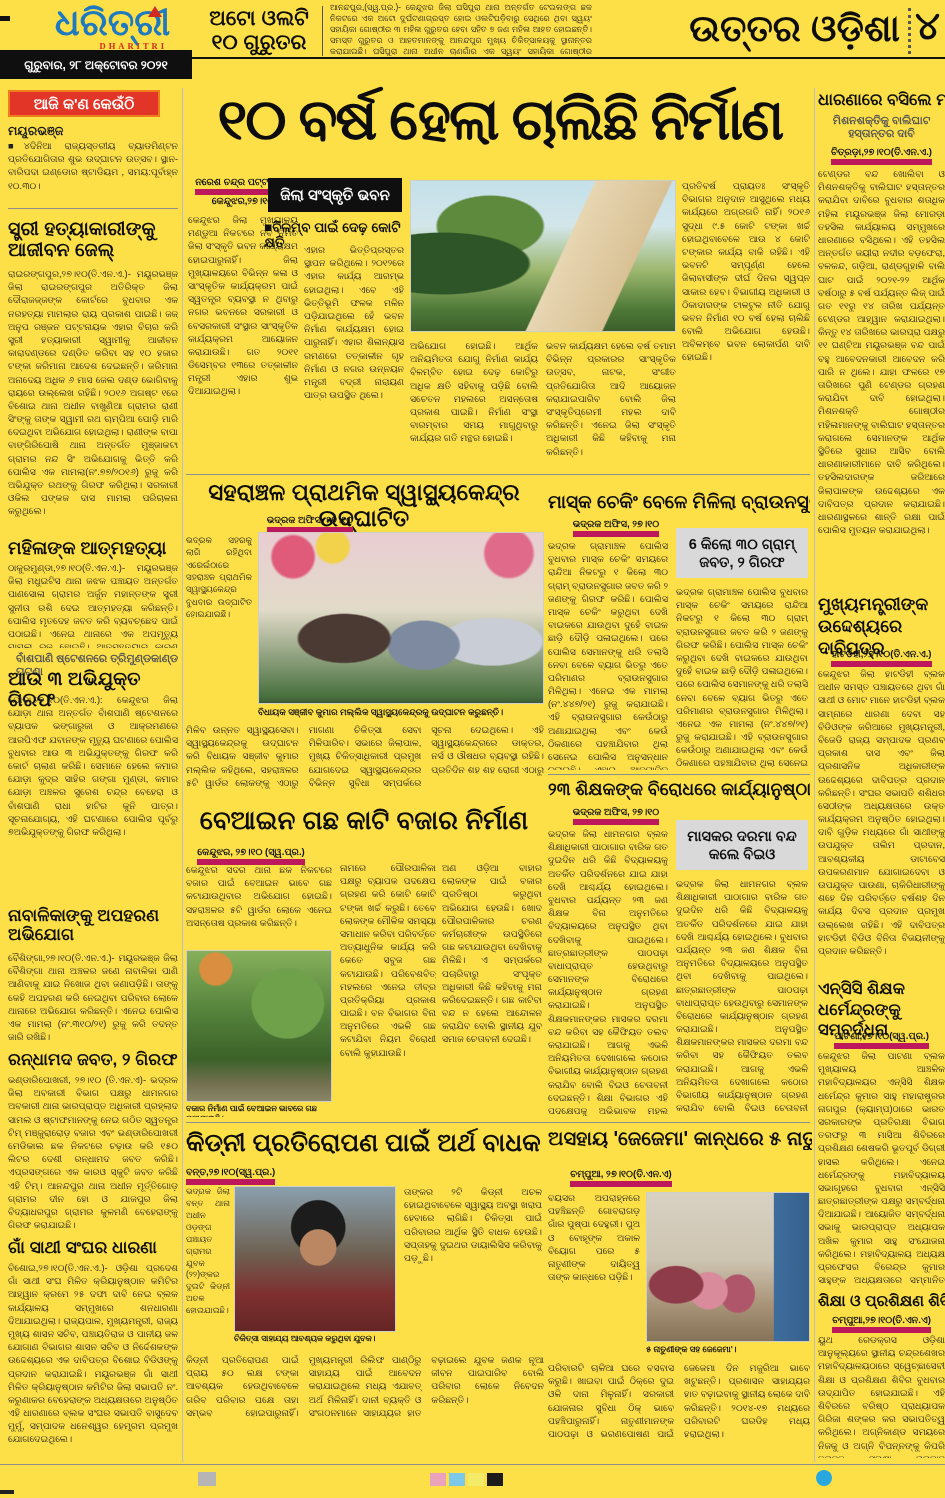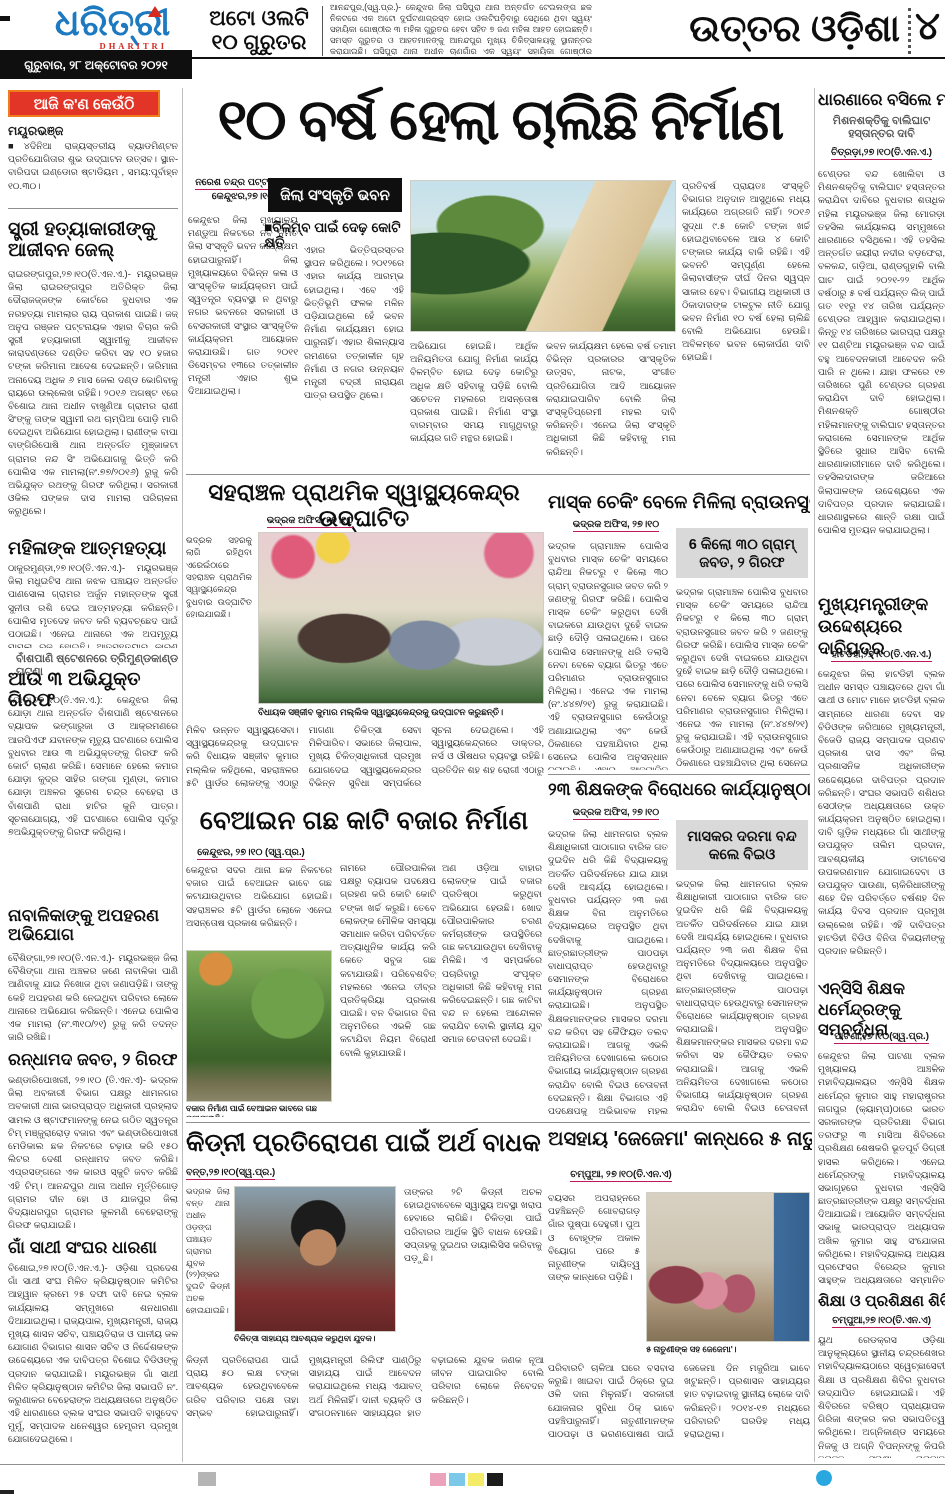--- a/index.html
+++ b/index.html
@@ -1,22 +1,22 @@
 <!DOCTYPE html>
 <html><head>
 <meta charset="utf-8">
 <style>
   html,body{margin:0;padding:0;background:#9a9a9a;}
-  .page{position:relative;width:945px;height:1498px;margin:0 auto;background:#ffffff;
+  .page{position:relative;width:945px;height:1498px;margin:0 auto;background:#fde047;
         font-family:"Liberation Sans","DejaVu Sans",sans-serif;color:#1b1b1b;overflow:hidden;}
   .abs{position:absolute;box-sizing:border-box;}
   .body-txt{font-size:9.3px;line-height:1.42;text-align:justify;overflow:hidden;color:#222;}
   .headline{font-weight:bold;color:#0d0d0d;line-height:1.12;}
   .byline{font-size:9.6px;font-weight:bold;text-align:center;color:#111;}
-  .byline span{display:inline-block;border-bottom:1px solid #be185d;padding-bottom:1px;}
+  .byline span{display:inline-block;border-bottom:6px solid #be185d;padding-bottom:1px;}
   .cap{font-size:8.8px;font-weight:bold;color:#111;overflow:hidden;}
   .gbox{background:#d9d9d9;display:flex;align-items:center;justify-content:center;
         text-align:center;font-weight:bold;color:#0d0d0d;}
   .bbox{background:#0f0f0f;color:#fff;display:flex;align-items:center;justify-content:center;
         text-align:center;font-weight:bold;}
   .vr{background:#bdbdbd;width:1px;}
   .hr{background:#8f8f8f;height:1px;}
   .kicker{font-weight:bold;color:#555;}
   .photo{overflow:hidden;border:1px solid #cfcfc8;}
   .ph-building{background:

